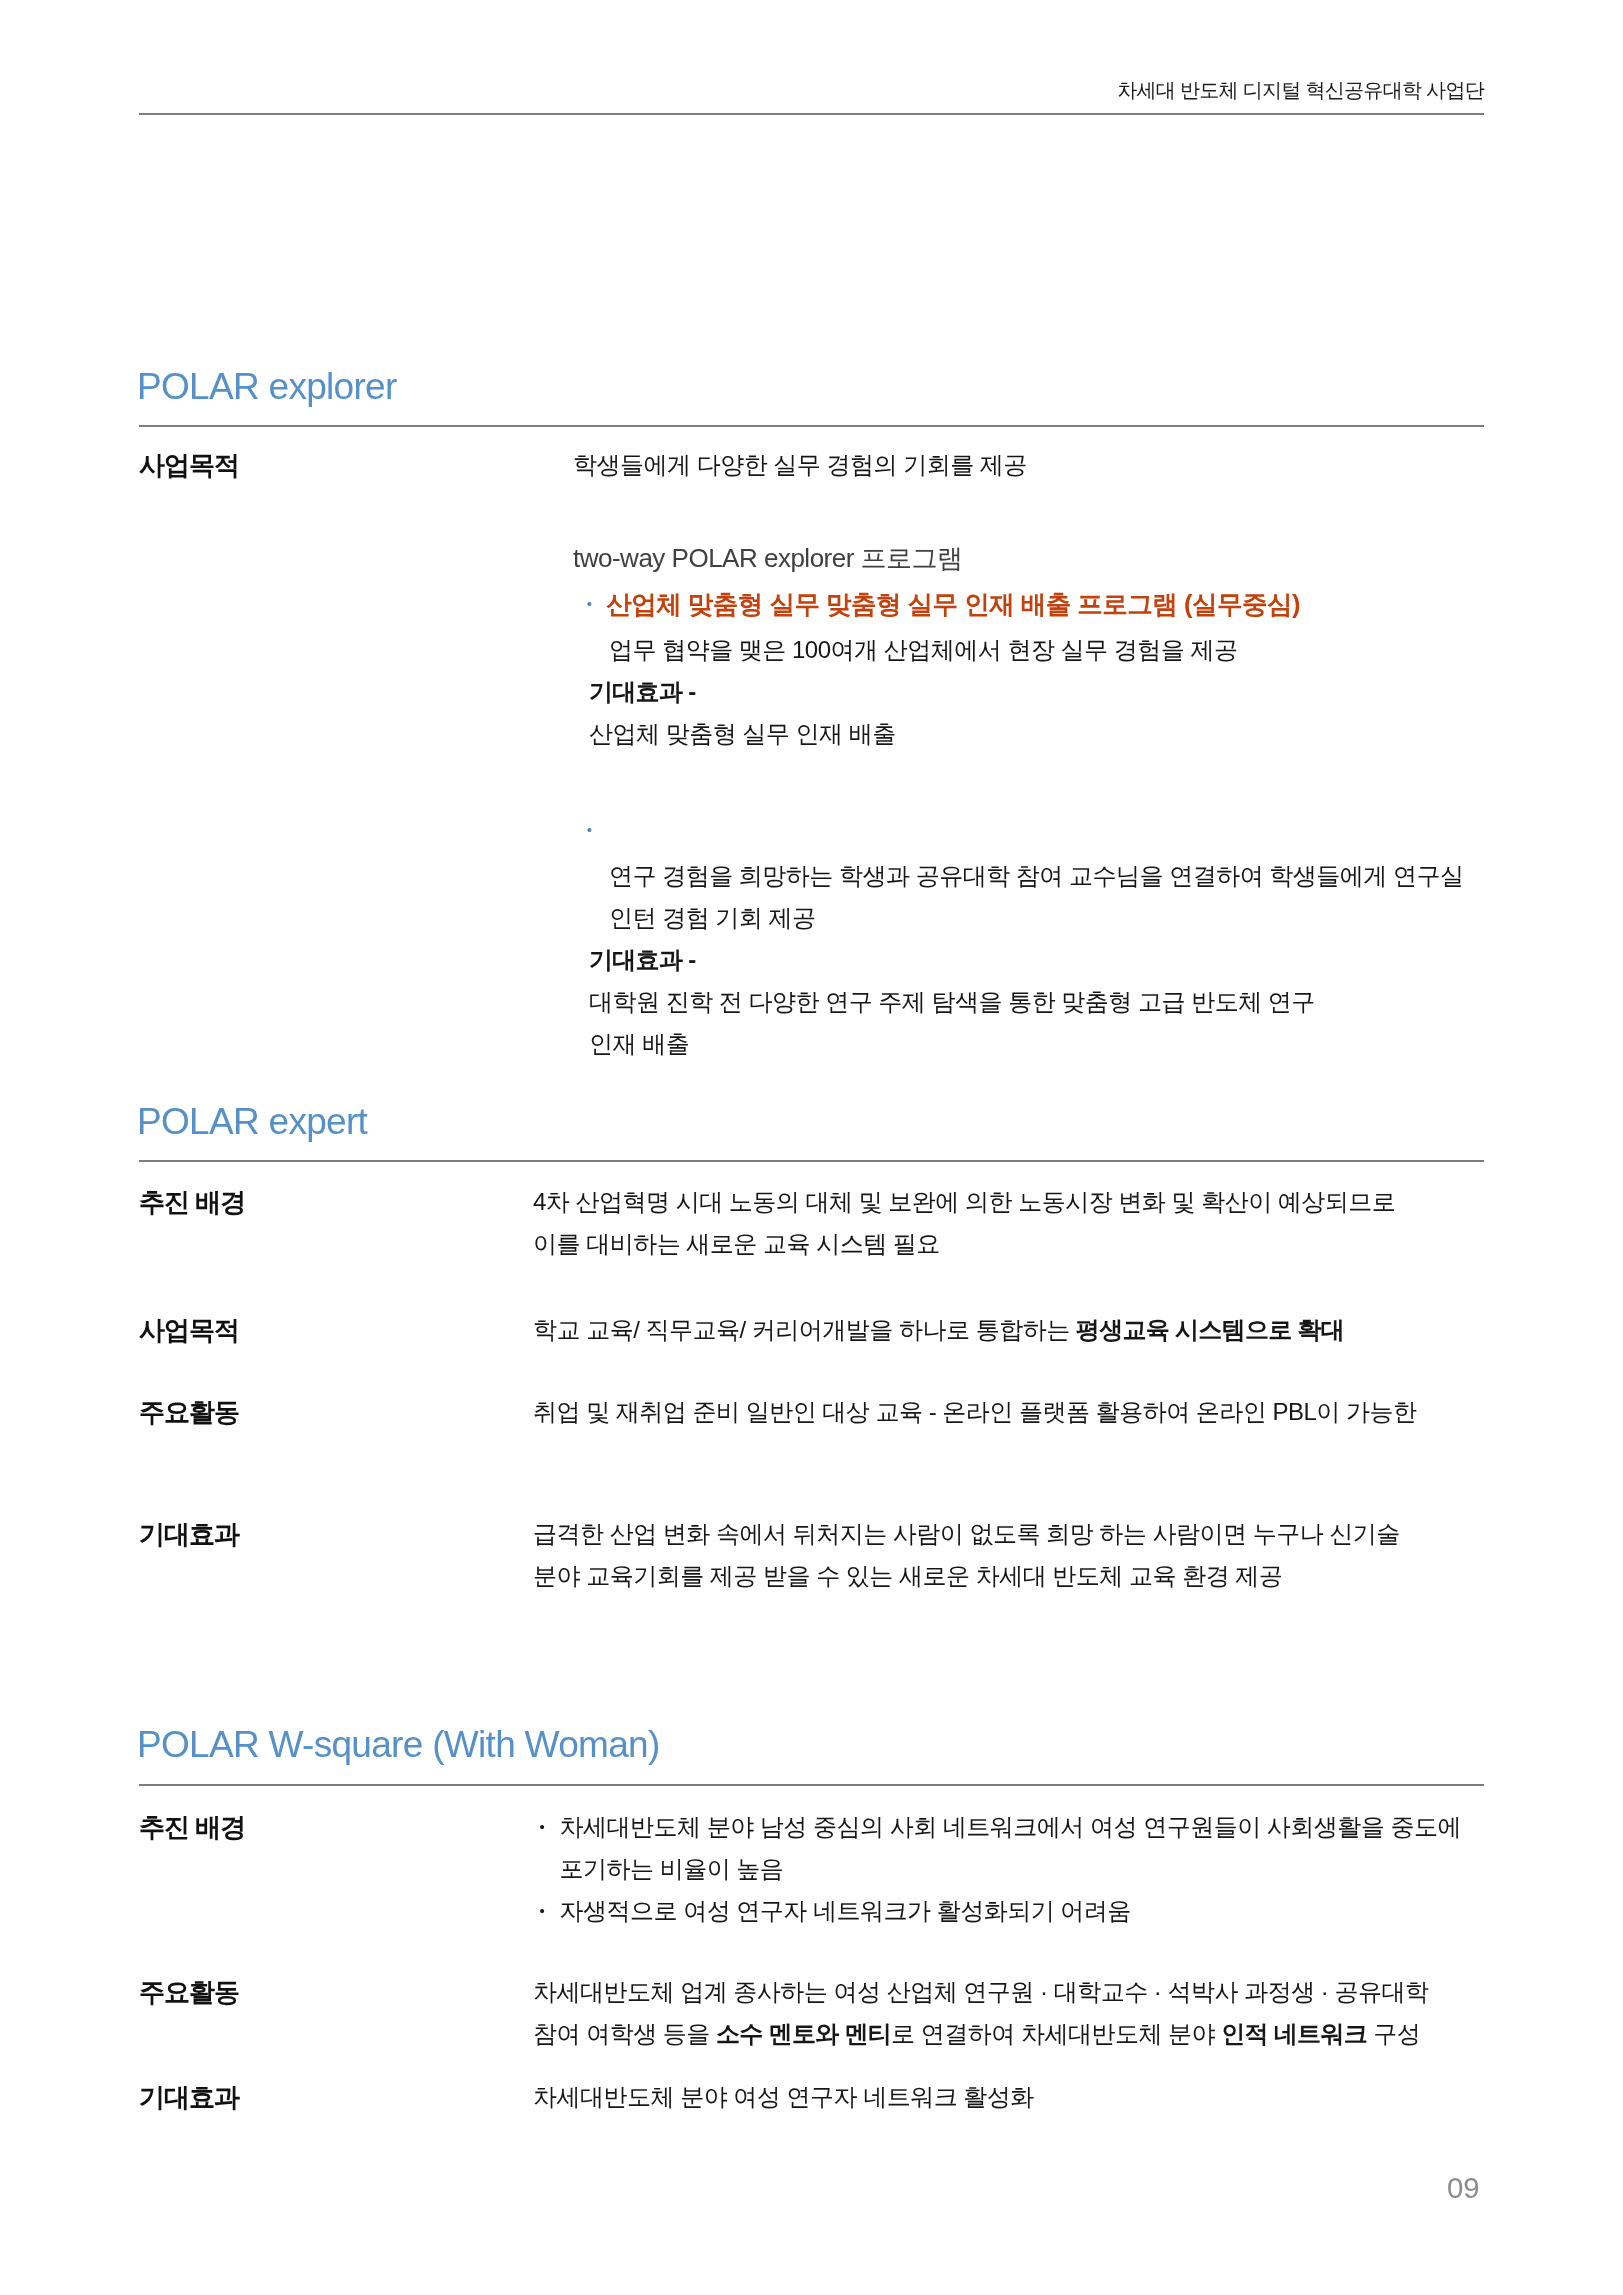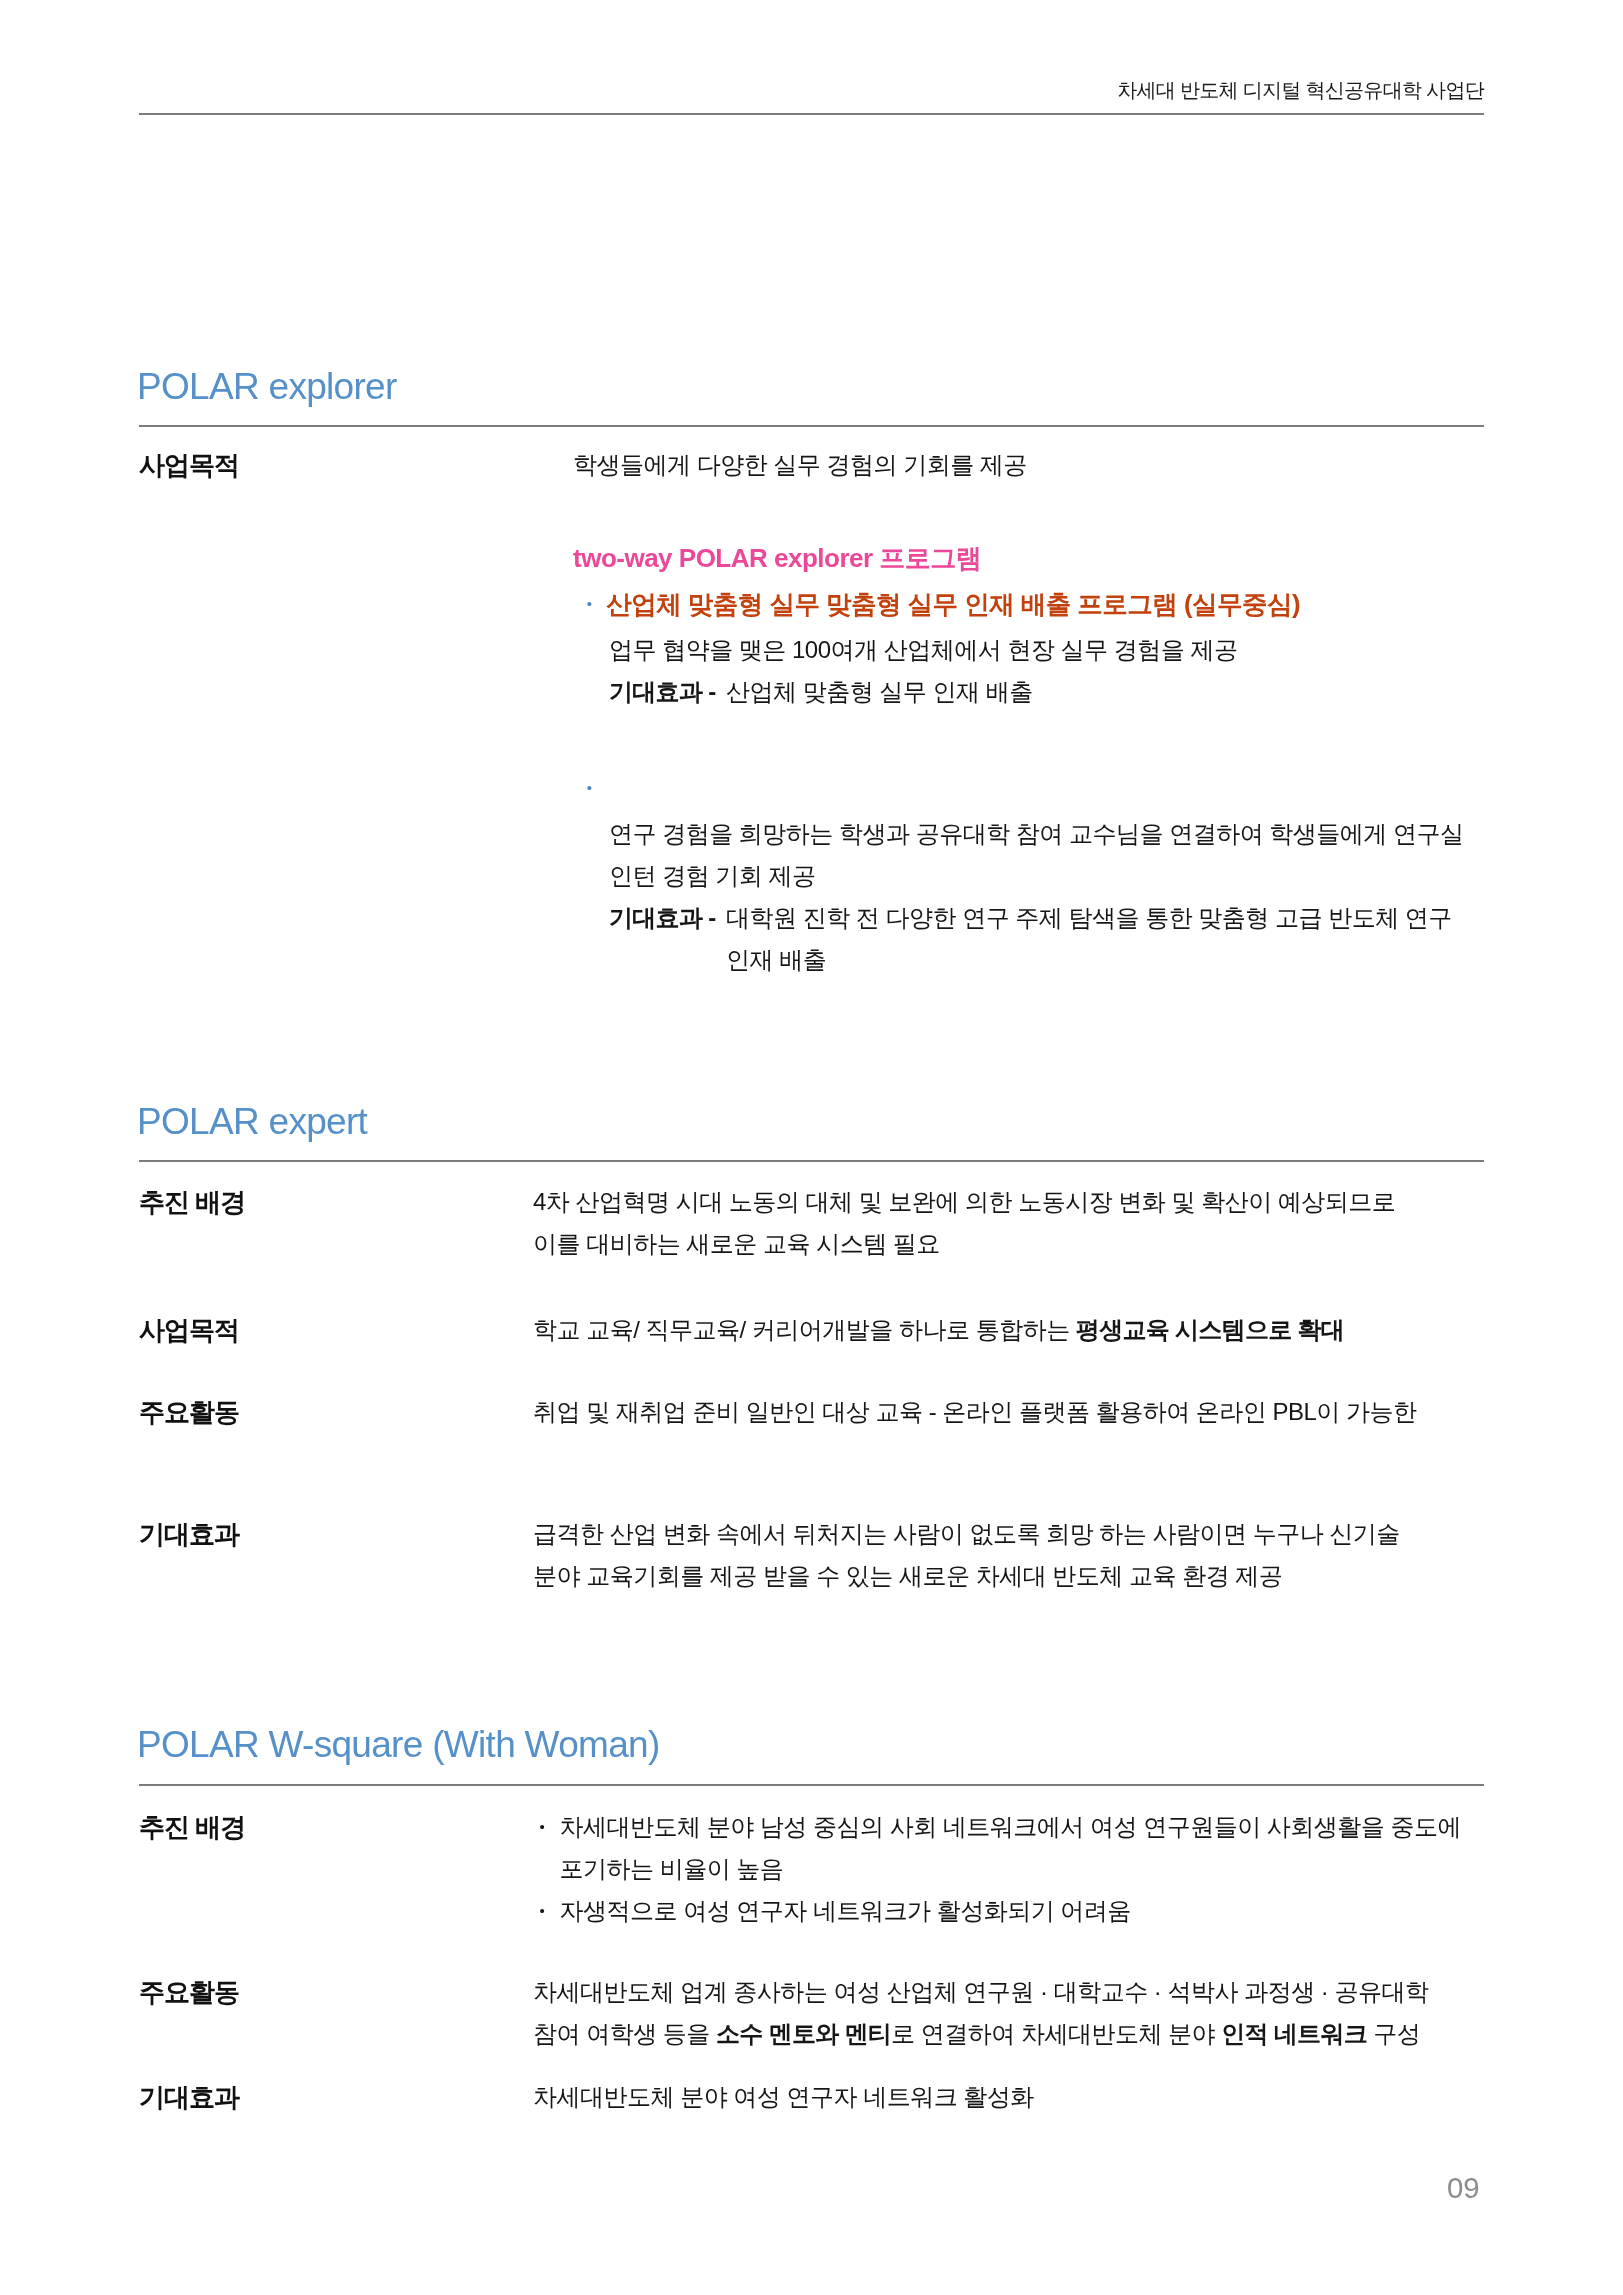--- a/index.html
+++ b/index.html
@@ -17,30 +17,30 @@
   .sec-title {
     position:absolute; left:137px; font-size:37px; font-weight:400;
     color:#5590c9; letter-spacing:-0.7px; line-height:46px; white-space:nowrap;
   }
   .row-label {
     position:absolute; left:139px; font-size:26px; font-weight:700;
     line-height:42px; letter-spacing:-1px; color:#111; white-space:nowrap;
   }
   .content { position:absolute; font-size:24px; line-height:42px; letter-spacing:-0.5px; color:#161616; }
   .line { white-space:nowrap; }
-  .program-title { color:#ec4899; font-weight:700; font-size:26px; line-height:42px; white-space:nowrap; margin-top:51px; }
+  .program-title { color:#404040; font-weight:400; font-size:26px; line-height:42px; white-space:nowrap; margin-top:51px; }
   .b-row { display:flex; }
   .dot { width:19.6px; flex:0 0 19.6px; font-size:15px; line-height:42px; }
   .dot.blue { color:#4d86c1; margin-left:13.7px; width:19.6px; flex-basis:19.6px; }
   .dot.black { color:#161616; margin-left:6.5px; width:20px; flex-basis:20px; }
   .b-title { color:#c2410c; font-weight:700; font-size:25.5px; line-height:42px; white-space:nowrap; }
   .bullet-group-title { margin-top:3.9px; }
   .bullet-group-title.second { margin-top:54px; }
   .sub-body { margin-left:36px; margin-top:3.9px; }
-  .effect-row { display:flex; margin-left:36px; }
+  .effect-row { display:flex; margin-left:16px;flex-direction:column; }
   .eff-label { font-weight:700; margin-right:10.5px; white-space:nowrap; letter-spacing:-0.7px; }
   .bold { font-weight:700; letter-spacing:-0.7px; }
   .w-bullets .b-text { }
   .page-num {
     position:absolute; top:2171px; left:1447px; font-size:29.4px; color:#8c8c8c; letter-spacing:0;
   }
 </style>
 </head>
 <body>
 

